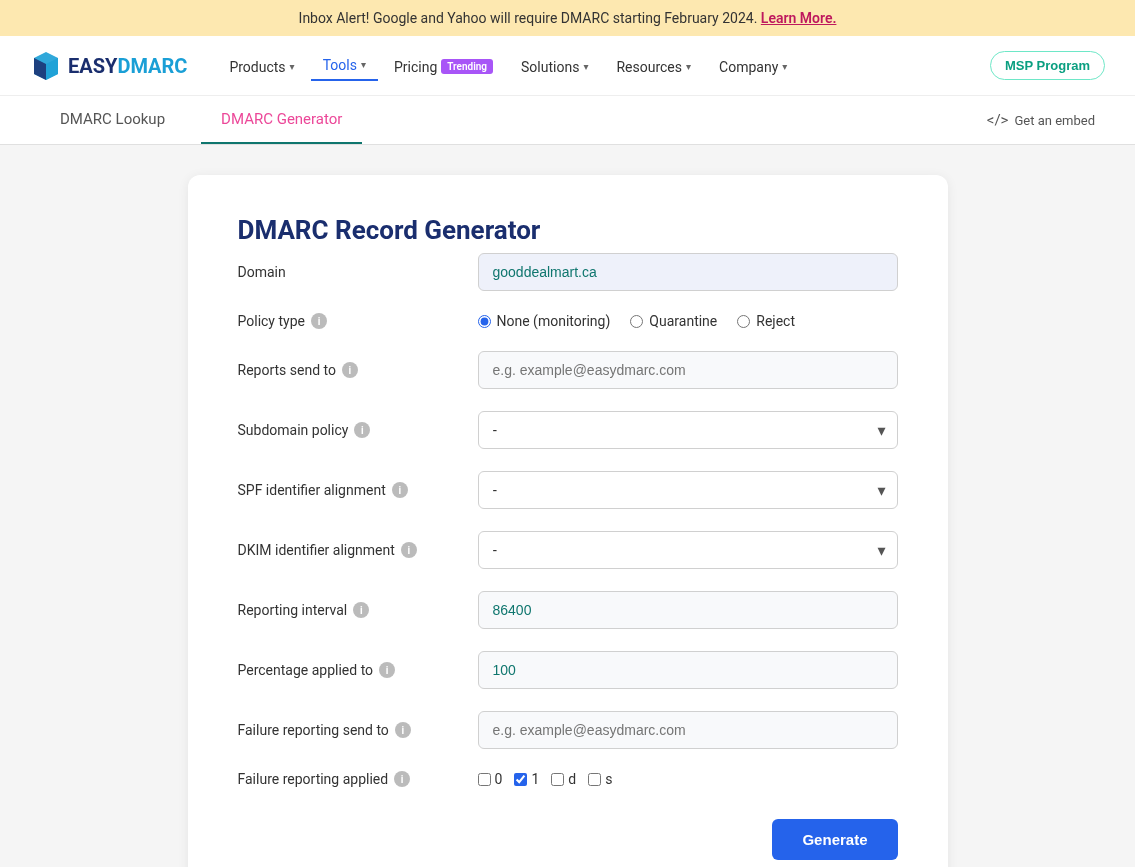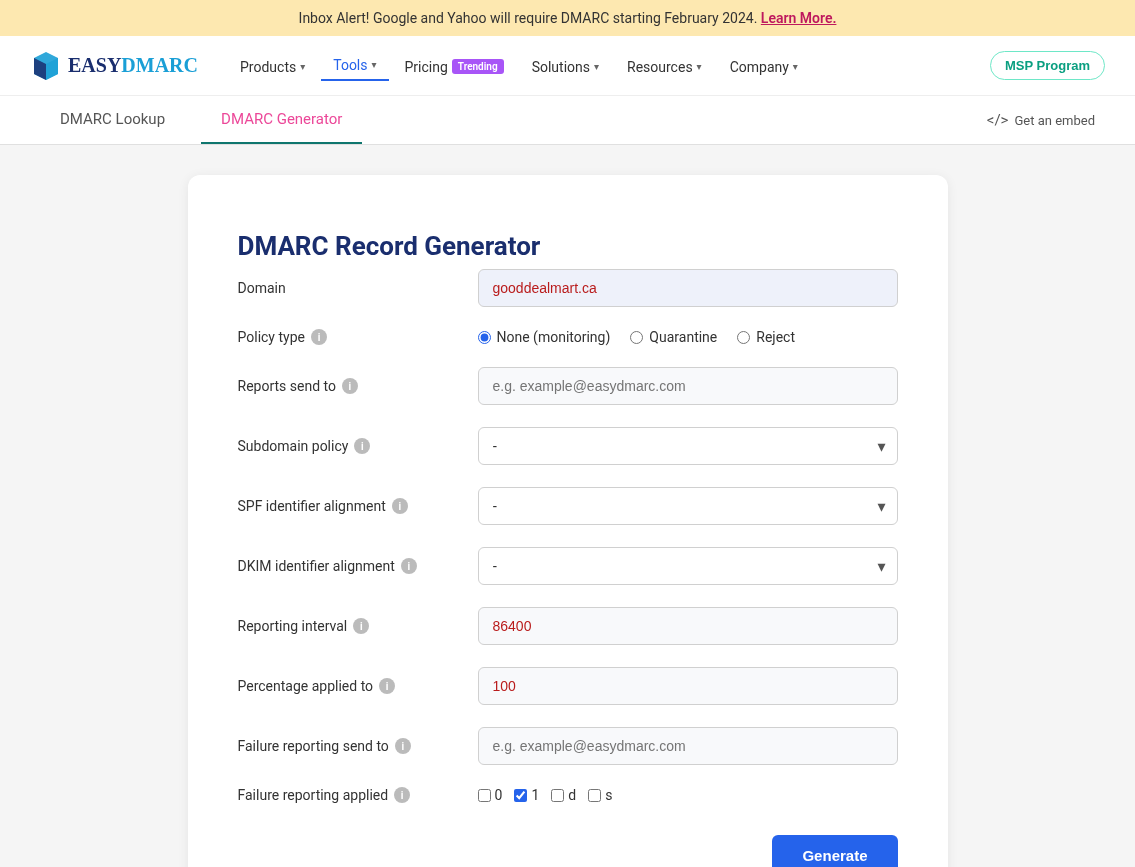--- a/index.html
+++ b/index.html
@@ -24,21 +24,20 @@
       height: 60px;
       border-bottom: 1px solid #eee;
       gap: 10px;
     }
     .logo {
       display: flex;
       align-items: center;
       gap: 6px;
       margin-right: 20px;
       text-decoration: none;
-      font-family: Liberation Serif, serif;
     }
     .logo-icon {
       width: 32px;
       height: 32px;
     }
     .logo-text {
       font-size: 20px;
       font-weight: 700;
     }
     .logo-easy { color: #1a2e6e; }
@@ -123,21 +122,20 @@
       border-radius: 12px;
       padding: 40px 50px;
       width: 760px;
       box-shadow: 0 2px 12px rgba(0,0,0,0.07);
     }
     .card-title {
       font-size: 26px;
       font-weight: 700;
       color: #1a2e6e;
       margin-bottom: 8px;
-      margin-top: 16px;
     }
     .card-subtitle {
       font-size: 14px;
       color: #555;
       margin-bottom: 30px;
     }
 
     
     .form-row {
       display: flex;
@@ -169,21 +167,21 @@
     }
     .form-control {
       flex: 1;
     }
     .form-input {
       width: 100%;
       padding: 10px 14px;
       border: 1px solid #d0d0d0;
       border-radius: 6px;
       font-size: 14px;
-      color: #b91c1c;
+      color: #0f766e;
       background: #f8f9fb;
       outline: none;
     }
     .form-input.has-value { background: #eef1fa; }
 
     .form-select {
       width: 100%;
       padding: 10px 14px;
       border: 1px solid #d0d0d0;
       border-radius: 6px;

